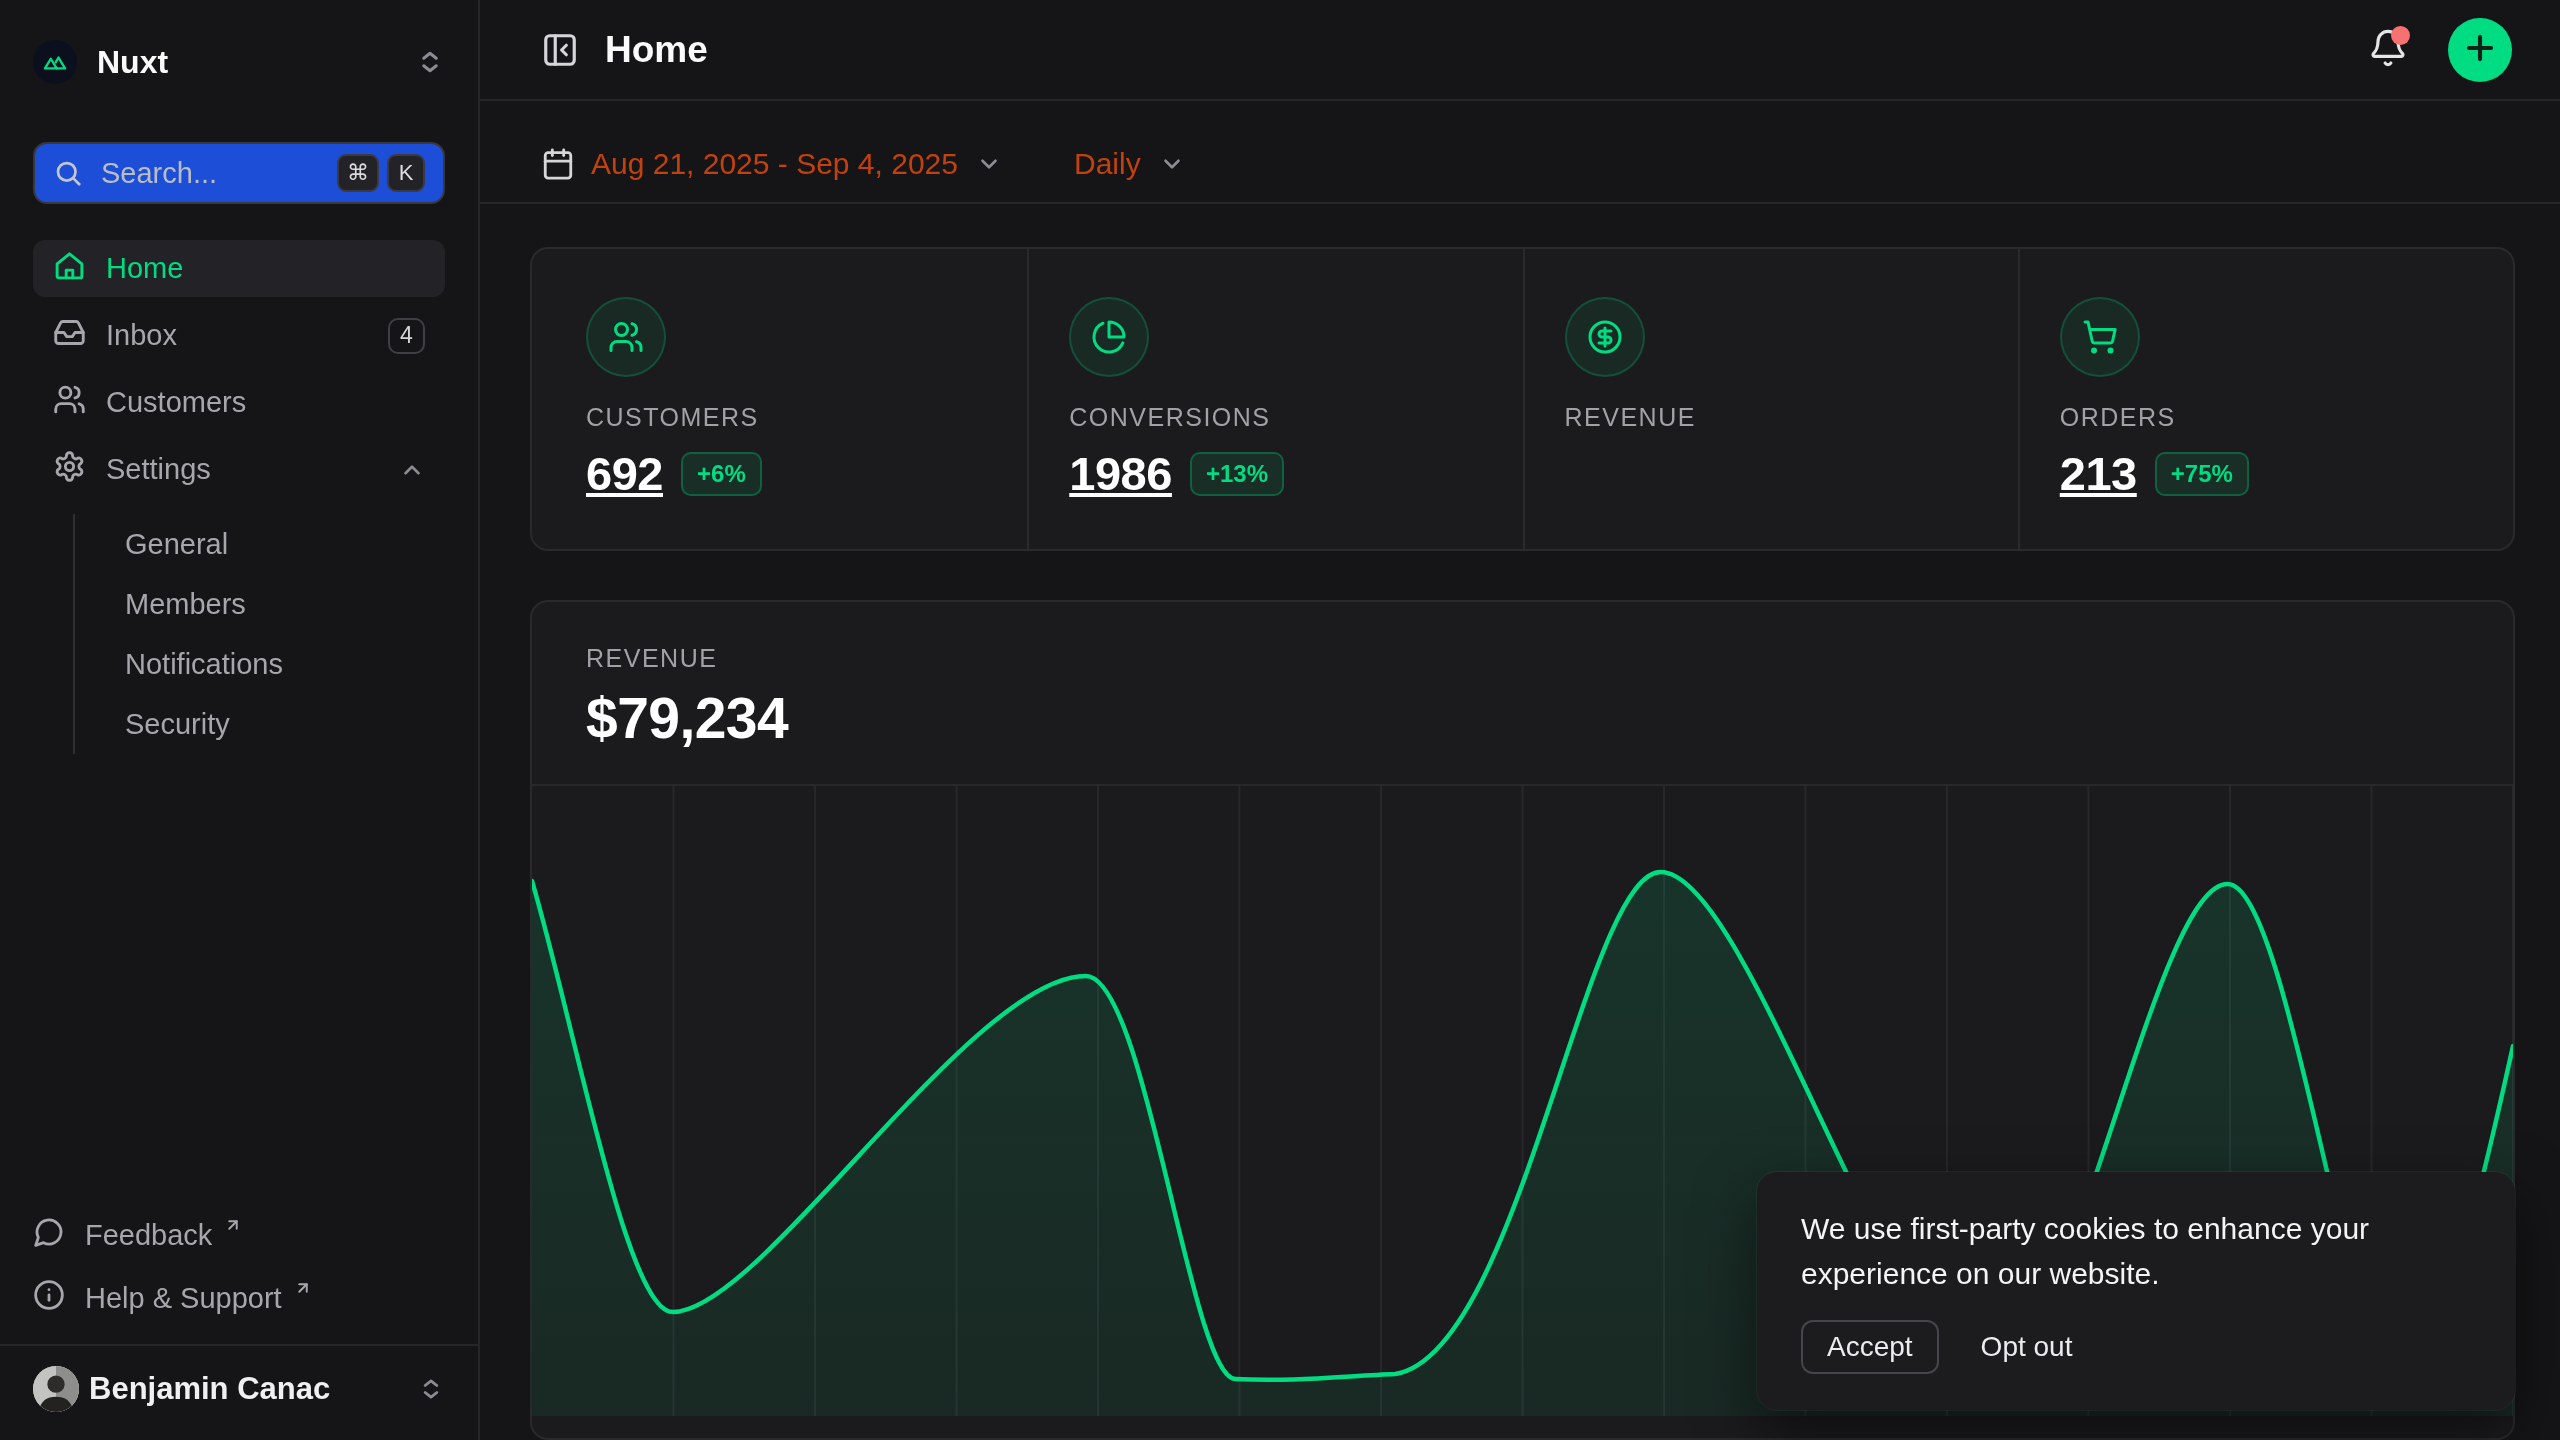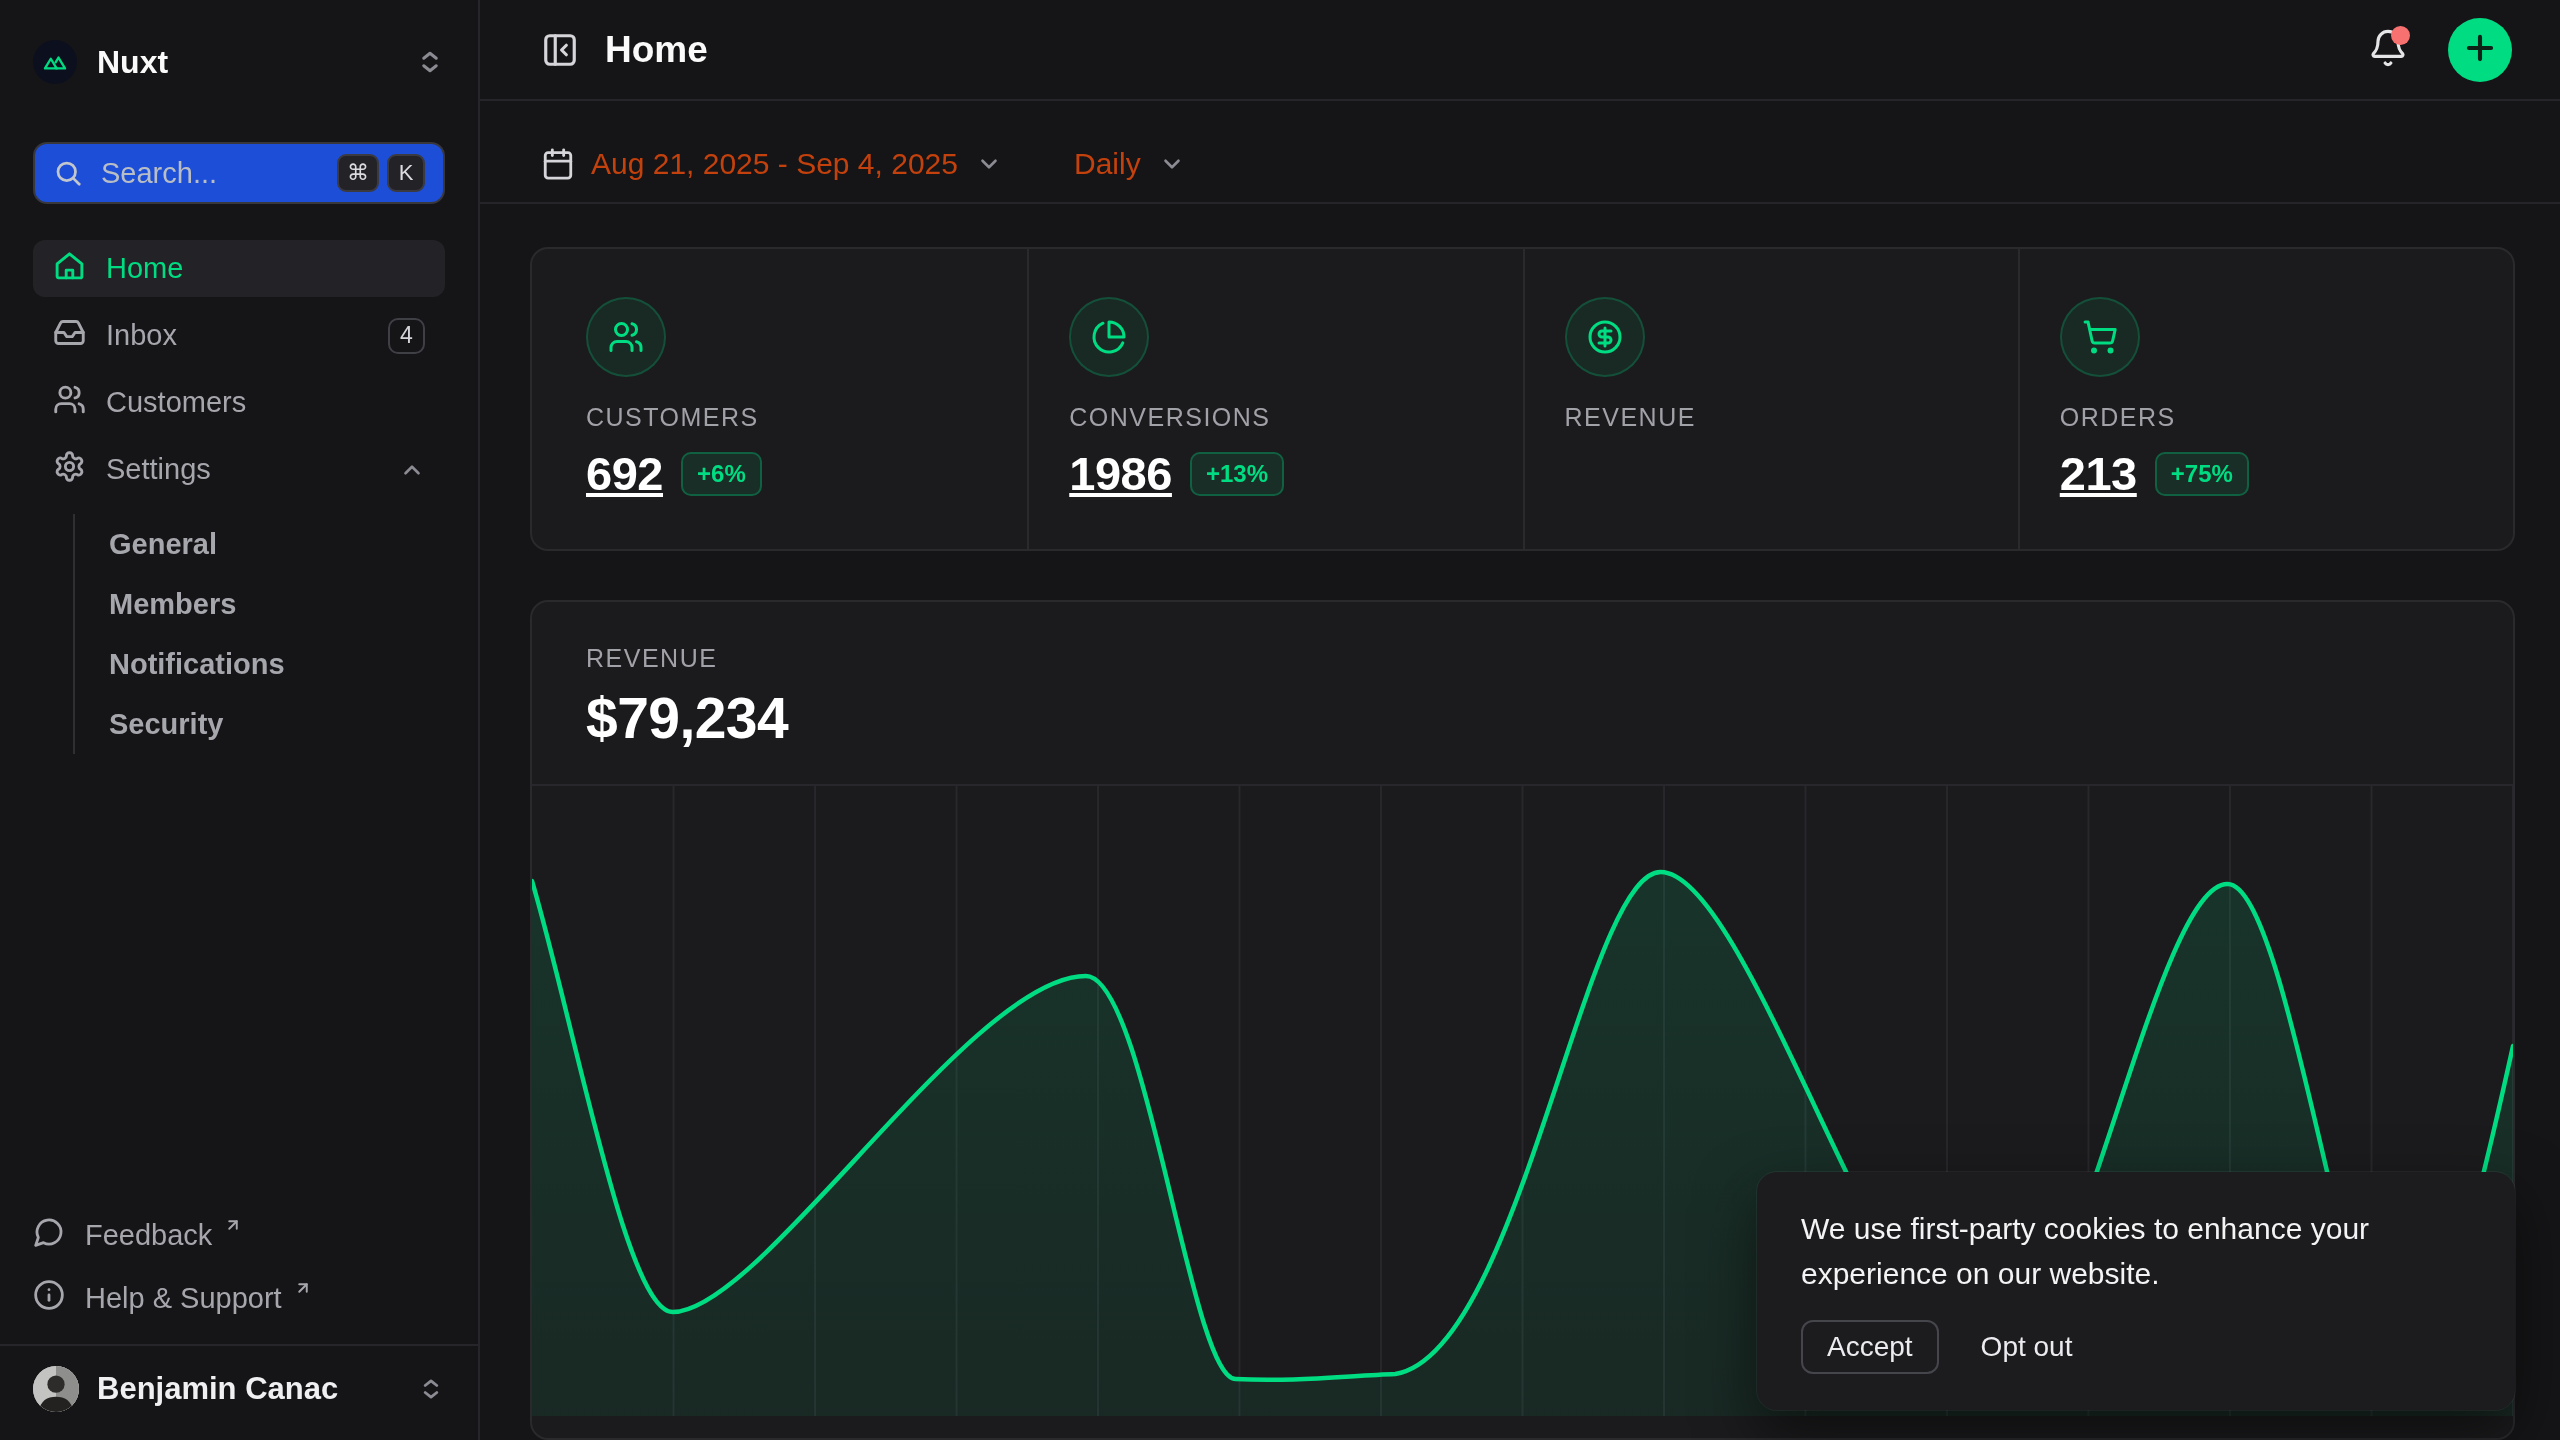--- a/index.html
+++ b/index.html
@@ -25,27 +25,27 @@
   nav { margin-top:36px; display:flex; flex-direction:column; gap:10px; }
   .nav-item { display:flex; align-items:center; gap:20px; height:57px; border-radius:12px;
     padding:0 20px; color:#a6a6ad; font-size:29px; font-weight:500; cursor:pointer; text-decoration:none; }
   .nav-item .lbl { flex:1; }
   .nav-item.active { background:#232327; color:#00dc82; }
   .count-badge { min-width:37px; height:36px; padding:0 9px; border:2px solid #3f3f46; border-radius:10px;
     color:#d4d4d8; font-size:23px; display:flex; align-items:center; justify-content:center; }
   .subnav { display:flex; flex-direction:column; margin-left:40px; border-left:2px solid #2e2e33;
     padding-left:32px; margin-top:6px; }
   .subnav a { height:60px; display:flex; align-items:center; color:#a6a6ad; font-size:29px;
-    font-weight:700; cursor:pointer; text-decoration:none; padding-left:2px; }
+    font-weight:400; cursor:pointer; text-decoration:none; padding-left:2px;margin-left:16px; }
   .side-spacer { flex:1; }
   .foot-link { display:flex; align-items:center; gap:20px; height:63px; color:#a6a6ad;
     font-size:29px; font-weight:500; cursor:pointer; }
   .foot-link .ext { align-self:flex-start; margin-top:12px; margin-left:-8px; display:flex; }
   .sidebar-divider { border-top:2px solid #26262a; margin:14px -33px 0; }
-  .user-row { display:flex; align-items:center; gap:18px; margin:12px 0 20px; height:62px; cursor:pointer; }
+  .user-row { display:flex; align-items:center; gap:10px; margin:12px 0 20px; height:62px; cursor:pointer; }
   .avatar { width:46px; height:46px; border-radius:50%; overflow:hidden; background:#bfbfbf; flex:none; }
   .user-name { font-size:31px; font-weight:600; color:#f0f0f2; flex:1; }
 
   
   .main { flex:1; height:100%; position:relative; display:flex; flex-direction:column; background:#151517; }
   .topbar { height:113px; border-bottom:2px solid #26262a; display:flex; align-items:center;
     padding:0 48px 0 61px; }
   .topbar .tleft { display:flex; align-items:center; gap:26px; flex:1; }
   .page-title { font-size:37px; font-weight:700; color:#fafafa; }
   .iconbtn { background:none; border:none; color:#d6d6da; cursor:pointer; display:flex; position:relative; }

